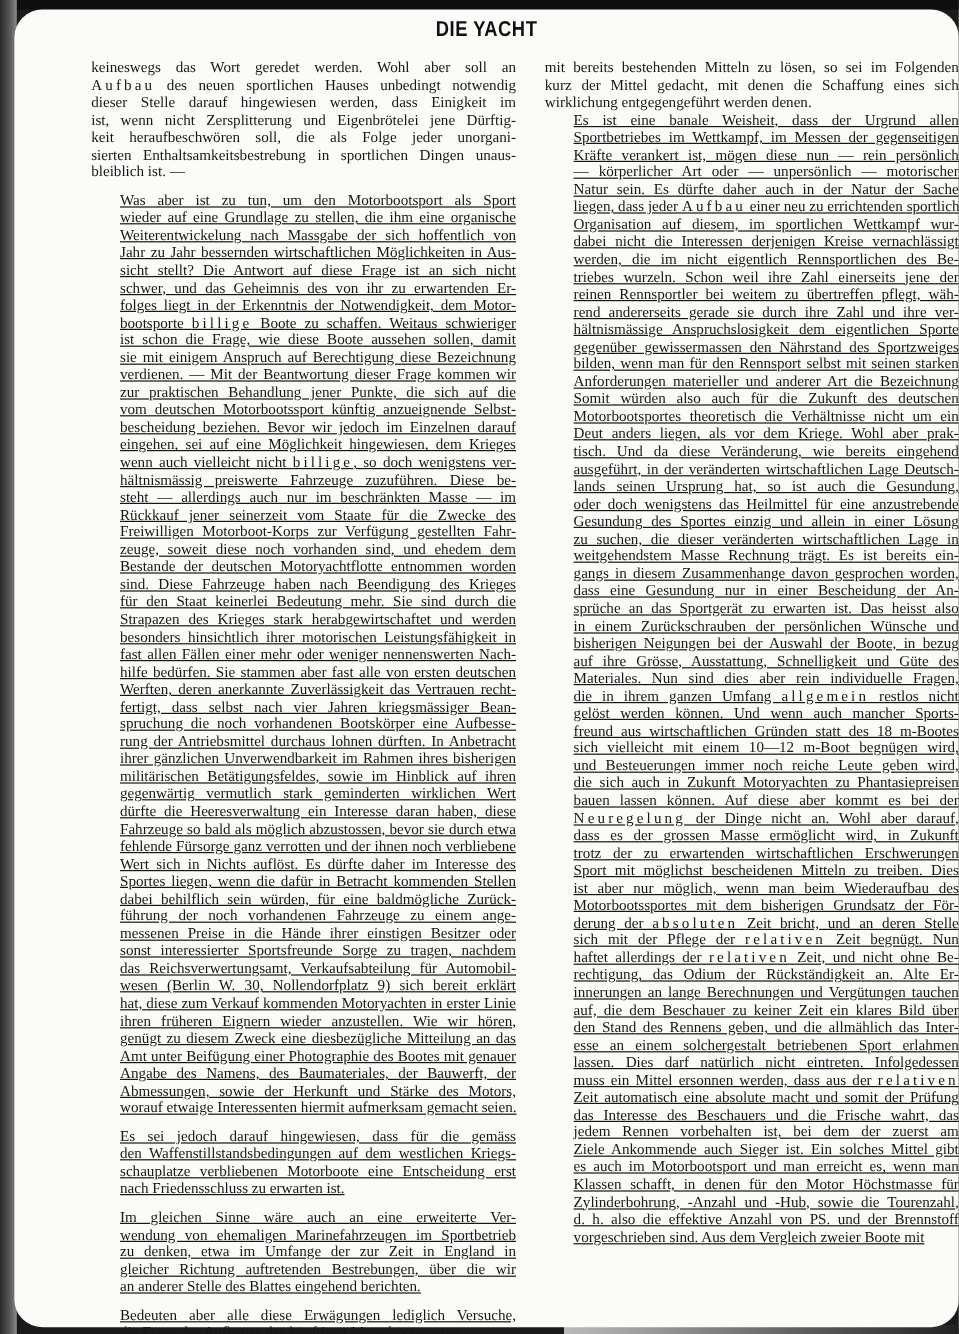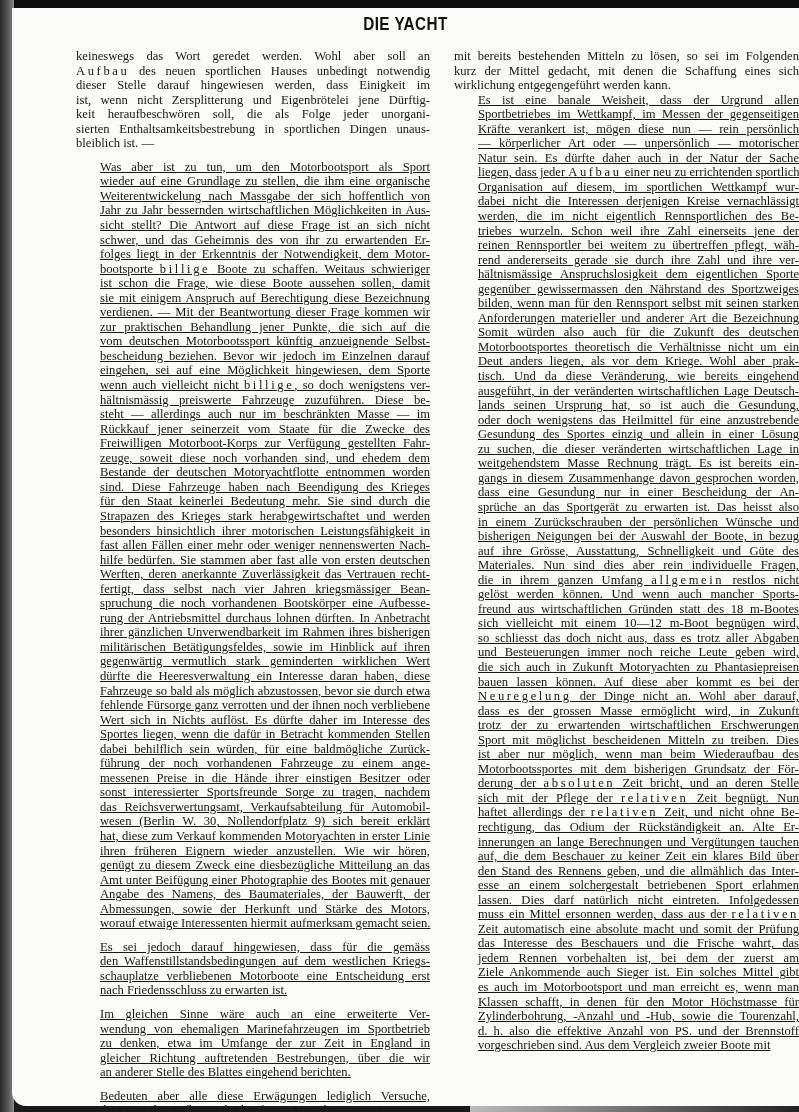--- a/index.html
+++ b/index.html
@@ -14,20 +14,21 @@
     background: #0e0e0e;
   }
   .scan-left {
     position: absolute; left: 0; top: 0; width: 14px; height: 1112px;
     background: linear-gradient(to right, #2a2a2a, #5a5a5a 60%, #8a8a8a);
   }
   .page {
     position: absolute; left: 12px; top: 8px; width: 787px; height: 1098px;
     background: #fbfbf9;
     border-bottom-left-radius: 14px;
+    border-radius: 23px;
   }
   .scan-bottom {
     position: absolute; left: 470px; top: 1104px; width: 329px; height: 8px;
     background: linear-gradient(to right, #bbb, #222);
   }
   .running-head {
     position: absolute; top: 6px; left: 0; width: 100%;
     text-align: center;
     font-family: "Liberation Sans", "DejaVu Sans", sans-serif;
     font-weight: bold; font-size: 18px; letter-spacing: 0.5px;
@@ -76,21 +77,21 @@
         <span class="line">sicht stellt? Die Antwort auf diese Frage ist an sich nicht</span>
         <span class="line">schwer, und das Geheimnis des von ihr zu erwartenden Er-</span>
         <span class="line">folges liegt in der Erkenntnis der Notwendigkeit, dem Motor-</span>
         <span class="line">bootsporte <span class="sp">billige</span> Boote zu schaffen.  Weitaus schwieriger</span>
         <span class="line">ist schon die Frage, wie diese Boote aussehen sollen, damit</span>
         <span class="line">sie mit einigem Anspruch auf Berechtigung diese Bezeichnung</span>
         <span class="line">verdienen. — Mit der Beantwortung dieser Frage kommen wir</span>
         <span class="line">zur praktischen Behandlung jener Punkte, die sich auf die</span>
         <span class="line">vom deutschen Motorbootssport künftig anzueignende Selbst-</span>
         <span class="line">bescheidung beziehen.  Bevor wir jedoch im Einzelnen darauf</span>
-        <span class="line">eingehen, sei auf eine Möglichkeit hingewiesen, dem Sporte</span>
+        <span class="line">eingehen, sei auf eine Möglichkeit hingewiesen, dem Krieges</span>
         <span class="line">wenn auch vielleicht nicht <span class="sp">billige</span>, so doch wenigstens ver-</span>
         <span class="line">hältnismässig preiswerte Fahrzeuge zuzuführen.  Diese be-</span>
         <span class="line">steht — allerdings auch nur im beschränkten Masse — im</span>
         <span class="line">Rückkauf jener seinerzeit vom Staate für die Zwecke des</span>
         <span class="line">Freiwilligen Motorboot-Korps zur Verfügung gestellten Fahr-</span>
         <span class="line">zeuge, soweit diese noch vorhanden sind, und ehedem dem</span>
         <span class="line">Bestande der deutschen Motoryachtflotte entnommen worden</span>
         <span class="line">sind.  Diese Fahrzeuge haben nach Beendigung des Krieges</span>
         <span class="line">für den Staat keinerlei Bedeutung mehr.  Sie sind durch die</span>
         <span class="line">Strapazen des Krieges stark herabgewirtschaftet und werden</span>
@@ -138,21 +139,21 @@
       </p>
       <p class="indent gap">
         <span class="line">Bedeuten aber alle diese Erwägungen lediglich Versuche,</span>
         <span class="line last">die Frage des Aufbaues des künftigen Motorbootsportes</span>
       </p>
     </div>
   <div class="col col-right">
       <p>
         <span class="line">mit bereits bestehenden Mitteln zu lösen, so sei im Folgenden</span>
         <span class="line">kurz der Mittel gedacht, mit denen die Schaffung eines sich</span>
-        <span class="line last">wirklichung entgegengeführt werden kann.</span>
+        <span class="line last">wirklichung entgegengeführt werden denen.</span>
       </p>
       <p class="indent">
         <span class="line">Es ist eine banale Weisheit, dass der Urgrund allen</span>
         <span class="line">Sportbetriebes im Wettkampf, im Messen der gegenseitigen</span>
         <span class="line">Kräfte verankert ist, mögen diese nun — rein persönlich</span>
         <span class="line">— körperlicher Art oder — unpersönlich — motorischer</span>
         <span class="line">Natur sein.  Es dürfte daher auch in der Natur der Sache</span>
         <span class="line">liegen, dass jeder <span class="sp">Aufbau</span> einer neu zu errichtenden sportlichen</span>
         <span class="line">Organisation auf diesem, im sportlichen Wettkampf wur-</span>
         <span class="line">dabei nicht die Interessen derjenigen Kreise vernachlässigt</span>
@@ -180,21 +181,20 @@
         <span class="line">dass eine Gesundung nur in einer Bescheidung der An-</span>
         <span class="line">sprüche an das Sportgerät zu erwarten ist.  Das heisst also</span>
         <span class="line">in einem Zurückschrauben der persönlichen Wünsche und</span>
         <span class="line">bisherigen Neigungen bei der Auswahl der Boote, in bezug</span>
         <span class="line">auf ihre Grösse, Ausstattung, Schnelligkeit und Güte des</span>
         <span class="line">Materiales.  Nun sind dies aber rein individuelle Fragen,</span>
         <span class="line">die in ihrem ganzen Umfang <span class="sp">allgemein</span> restlos nicht</span>
         <span class="line">gelöst werden können.  Und wenn auch mancher Sports-</span>
         <span class="line">freund aus wirtschaftlichen Gründen statt des 18 m-Bootes</span>
         <span class="line">sich vielleicht mit einem 10—12 m-Boot begnügen wird,</span>
-        <span class="line">so schliesst das doch nicht aus, dass es trotz aller Abgaben</span>
         <span class="line">und Besteuerungen immer noch reiche Leute geben wird,</span>
         <span class="line">die sich auch in Zukunft Motoryachten zu Phantasiepreisen</span>
         <span class="line">bauen lassen können.  Auf diese aber kommt es bei der</span>
         <span class="line"><span class="sp">Neuregelung</span> der Dinge nicht an.  Wohl aber darauf,</span>
         <span class="line">dass es der grossen Masse ermöglicht wird, in Zukunft</span>
         <span class="line">trotz der zu erwartenden wirtschaftlichen Erschwerungen</span>
         <span class="line">Sport mit möglichst bescheidenen Mitteln zu treiben.  Dies</span>
         <span class="line">ist aber nur möglich, wenn man beim Wiederaufbau des</span>
         <span class="line">Motorbootssportes mit dem bisherigen Grundsatz der För-</span>
         <span class="line">derung der <span class="sp">absoluten</span> Zeit bricht, und an deren Stelle</span>

